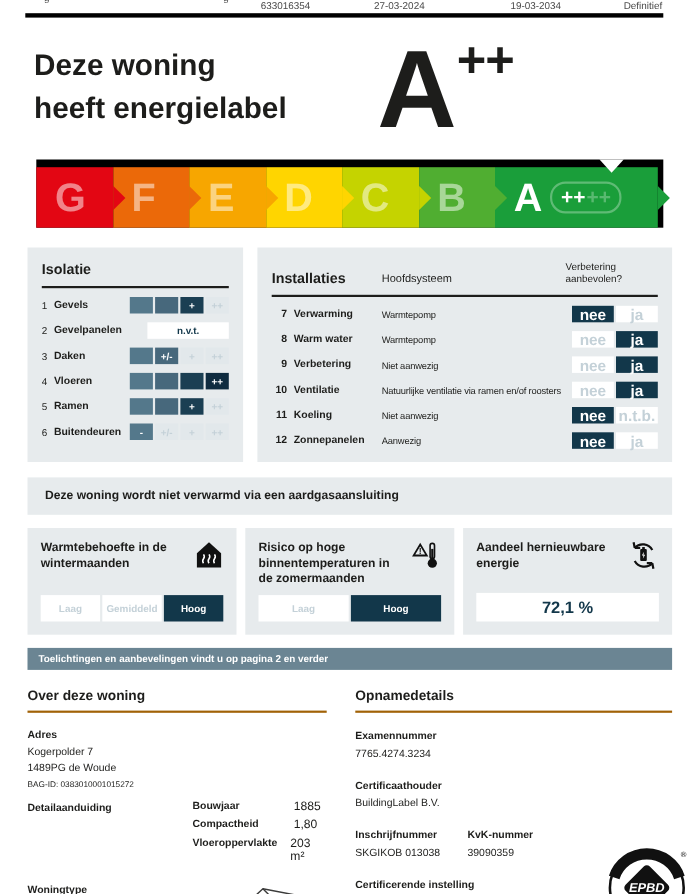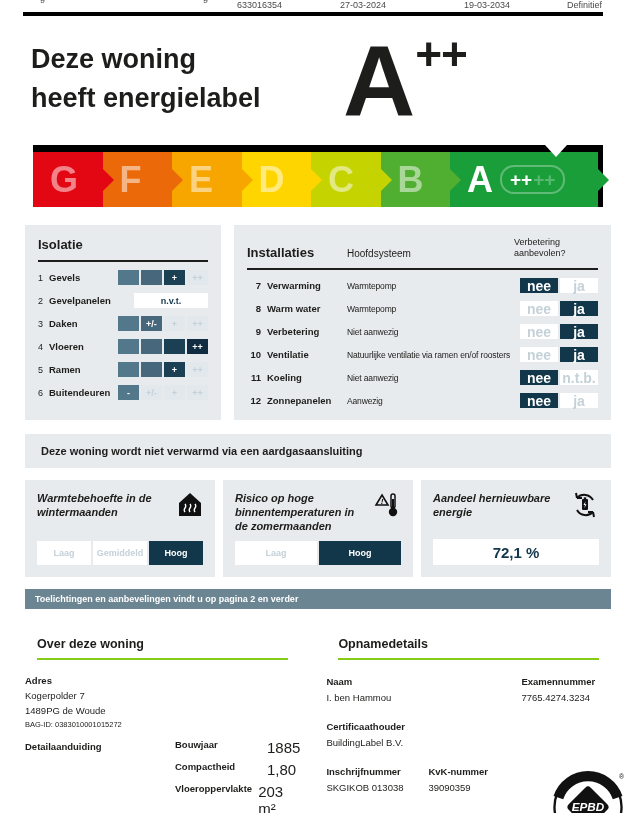--- a/index.html
+++ b/index.html
@@ -63,48 +63,48 @@
        font-size:14px;font-weight:bold;background:#fff;color:var(--fainttext);}
   .btn.on{background:var(--navy);color:#fff;}
 
   
   .gasband{margin:14px 25px 0;background:var(--panel);padding:11px 16px;font-size:11px;font-weight:bold;}
 
   
   .cards{display:flex;gap:8px;margin:12px 25px 0;}
   .card{flex:1;background:var(--panel);padding:11px 12px 12px;min-height:97px;
         display:flex;flex-direction:column;box-sizing:border-box;}
-  .card-top{display:flex;justify-content:space-between;gap:6px;font-style:italic;}
+  .card-top{display:flex;justify-content:space-between;gap:6px;}
   .card-title{font-size:11px;font-weight:bold;line-height:14px;}
   .card-icon{flex:0 0 30px;text-align:right;}
   .opts{margin-top:auto;display:flex;gap:2px;}
   .opt{flex:1;height:24px;display:flex;align-items:center;justify-content:center;
        font-size:9px;font-weight:bold;background:#fff;color:var(--fainttext);}
   .opt.on{background:var(--navy);color:#fff;}
   .valuebar{margin-top:auto;height:26px;background:#fff;color:var(--navy);
             font-size:15px;font-weight:bold;display:flex;align-items:center;justify-content:center;}
 
   
   .notebar{margin:12px 25px 0;background:var(--notebar);color:#fff;font-size:9px;
            font-weight:bold;padding:5px 10px;}
 
   
   .details{display:flex;gap:26px;margin:16px 25px 0;}
-  .dcol h3{margin:12px;font-size:12.5px;font-weight:bold;border-bottom:2px solid #84cc16;padding-bottom:7px;}
+  .dcol h3{margin:0;font-size:12.5px;font-weight:bold;border-bottom:2px solid #a16207;padding-bottom:7px;}
   .dcol-left{flex:0 0 272px;}
   .dcol-right{flex:1;position:relative;}
   .block{margin-top:13px;}
   .lbl{font-size:9.5px;font-weight:bold;line-height:15px;}
   .val{font-size:9.5px;line-height:15px;}
   .tiny{font-size:7.5px;margin-top:2px;}
   .detailflex{display:flex;margin-top:10px;}
   .detailflex .dlabel{flex:0 0 150px;}
   .fact{display:flex;margin-bottom:5px;}
   .fact .flabel{width:92px;font-size:9.5px;font-weight:bold;}
-  .fact .fval{font-size:15px;}
+  .fact .fval{font-size:11px;}
   .wtype{margin-top:12px;position:relative;}
   .house-draw{position:absolute;left:178px;top:0;}
   .oprow{display:flex;margin-top:14px;}
   .opfield .lbl{margin-bottom:1px;}
   .oprow.r0 .opfield:first-child{width:195px;}
   .oprow.r2 .opfield:first-child{width:102px;}
   .seal{position:absolute;left:549px;top:768px;}
 </style>
 </head>
 <body>
@@ -397,24 +397,20 @@
             <path d="M12 66 L58 66 L92 66"></path>
           </g>
         </svg>
       </div>
     </div>
     <div class="dcol dcol-right">
       <h3>Opnamedetails</h3>
       <div id="op-rows">
           <div class="oprow r0">
             <div class="opfield">
-              <div class="lbl">Naam</div>
-              <div class="val">I. ben Hammou</div>
-            </div>
-            <div class="opfield">
               <div class="lbl">Examennummer</div>
               <div class="val">7765.4274.3234</div>
             </div>
           </div>
           <div class="oprow r1">
             <div class="opfield">
               <div class="lbl">Certificaathouder</div>
               <div class="val">BuildingLabel B.V.</div>
             </div>
           </div>

